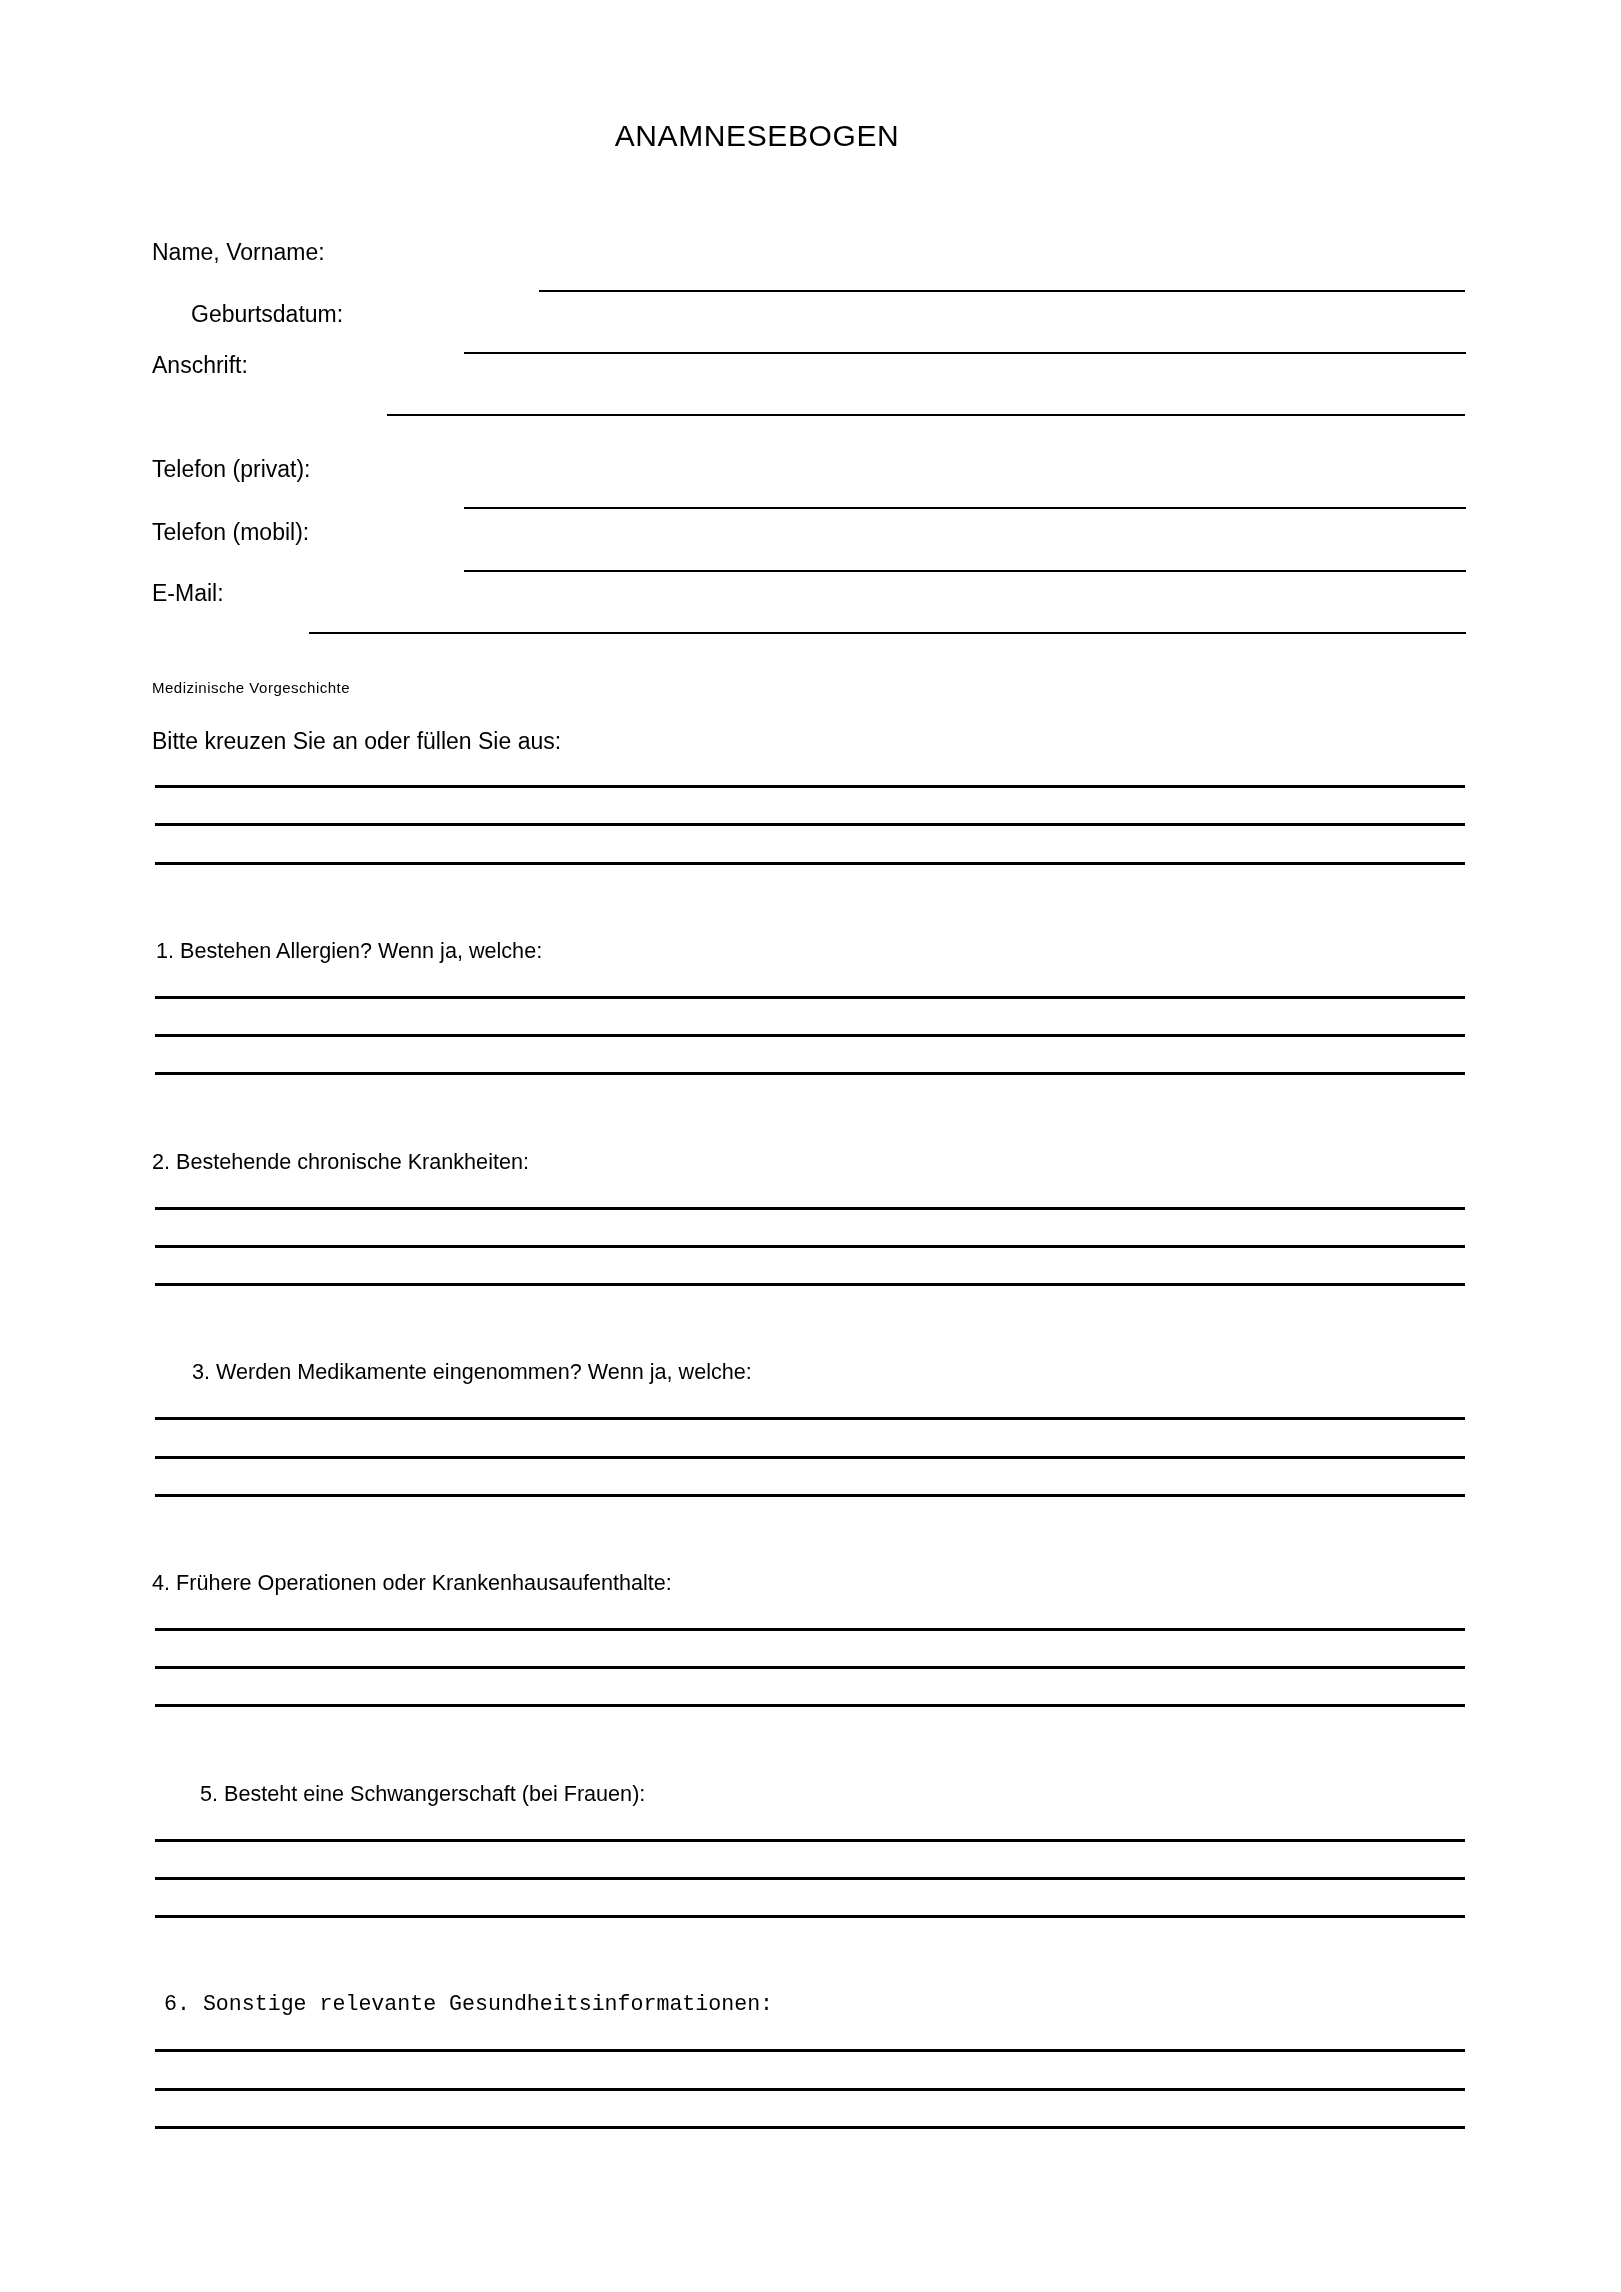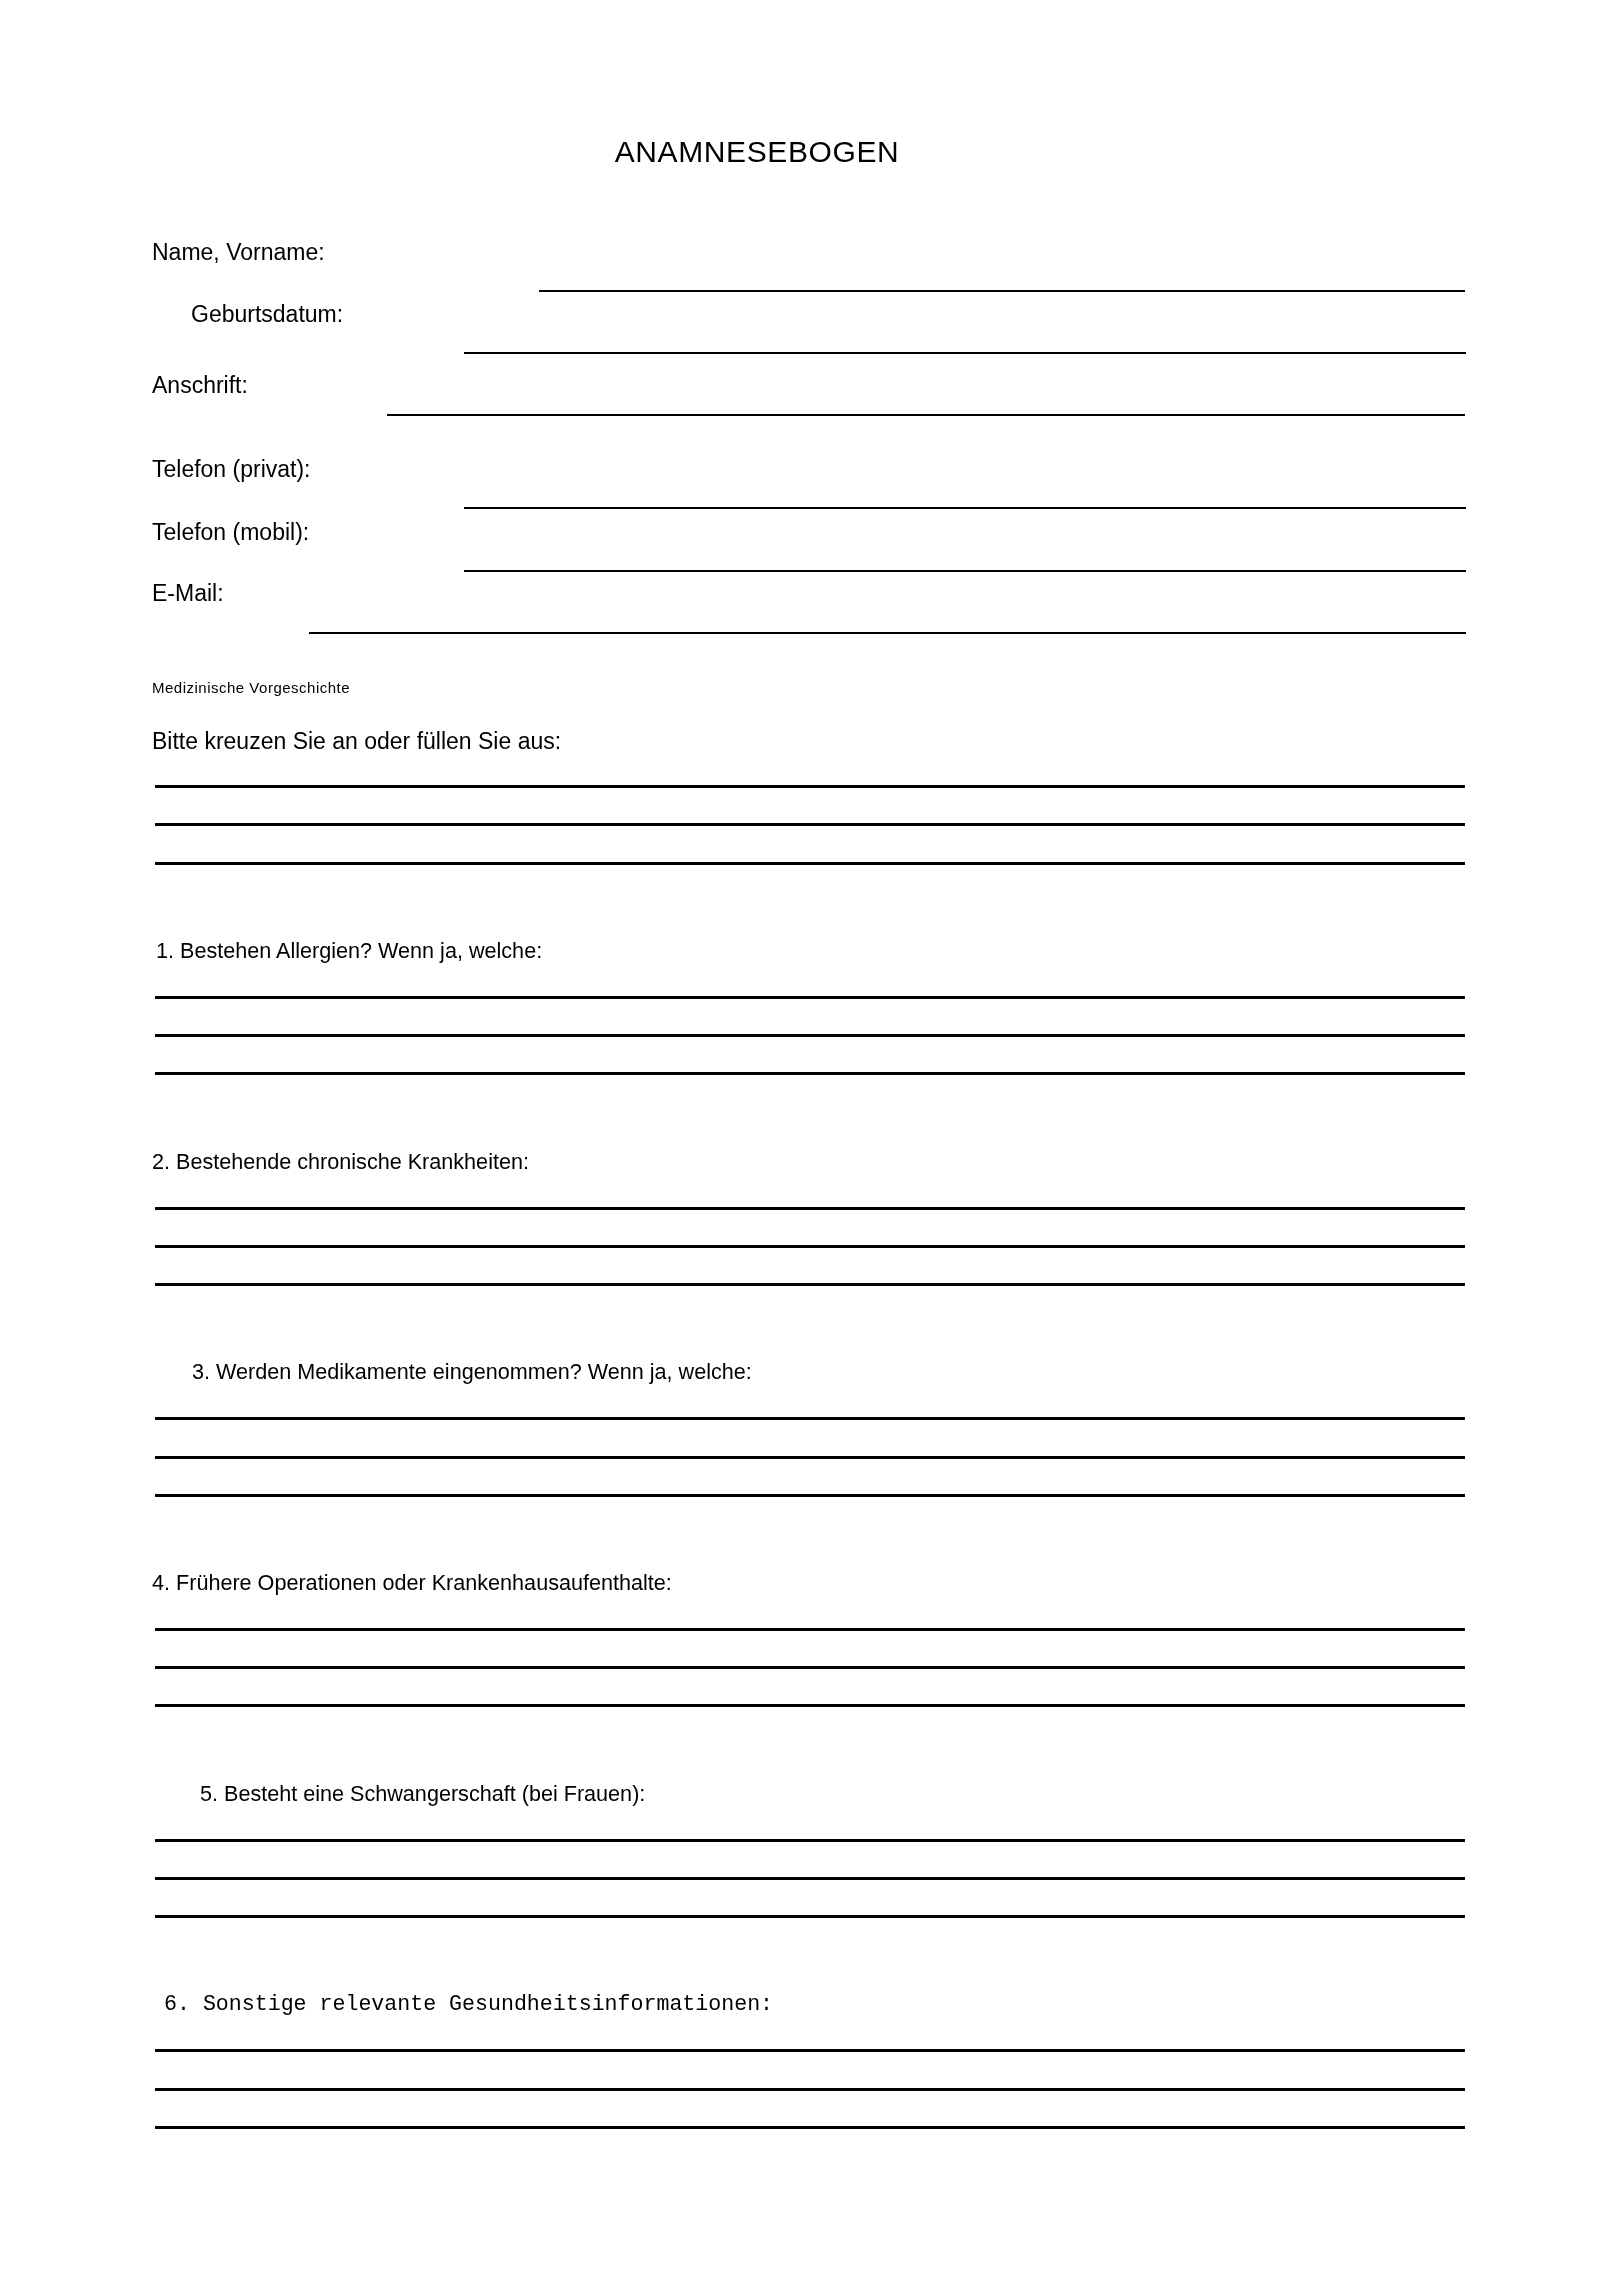--- a/index.html
+++ b/index.html
@@ -25,21 +25,20 @@
     position: absolute;
     left: 0;
     top: 116px;
     width: 1514px;
     text-align: center;
     font-size: 30px;
     font-weight: 400;
     letter-spacing: 0.6px;
     line-height: 39px;
     white-space: nowrap;
-    margin-top: 16px;
   }
 
   
   .lbl {
     position: absolute;
     font-size: 23px;
     font-weight: 400;
     line-height: 27.4px;
     white-space: nowrap;
   }
@@ -74,21 +73,21 @@
 
 <div class="page">
 
   <div class="doc-title">ANAMNESEBOGEN</div>
 
   <div id="contact-section">
       <div class="lbl" style="left: 152px; top: 239px;">Name, Vorname:</div>
       <div class="rule" style="left: 539px; top: 290px; width: 926px;"></div>
       <div class="lbl" style="left: 152px; top: 301px; margin-left: 39px;">Geburtsdatum:</div>
       <div class="rule" style="left: 464px; top: 352px; width: 1002px;"></div>
-      <div class="lbl" style="left: 152px; top: 372px;">Anschrift:</div>
+      <div class="lbl" style="left: 152px; top: 352px;">Anschrift:</div>
       <div class="rule" style="left: 387px; top: 414px; width: 1078px;"></div>
       <div class="lbl" style="left: 152px; top: 456px;">Telefon (privat):</div>
       <div class="rule" style="left: 464px; top: 507px; width: 1002px;"></div>
       <div class="lbl" style="left: 152px; top: 519px;">Telefon (mobil):</div>
       <div class="rule" style="left: 464px; top: 570px; width: 1002px;"></div>
       <div class="lbl" style="left: 152px; top: 580px;">E-Mail:</div>
       <div class="rule" style="left: 309px; top: 632px; width: 1157px;"></div>
     </div>
 
   <div class="sec-heading" id="history-heading" style="left: 152px; top: 674px;">Medizinische Vorgeschichte</div>

